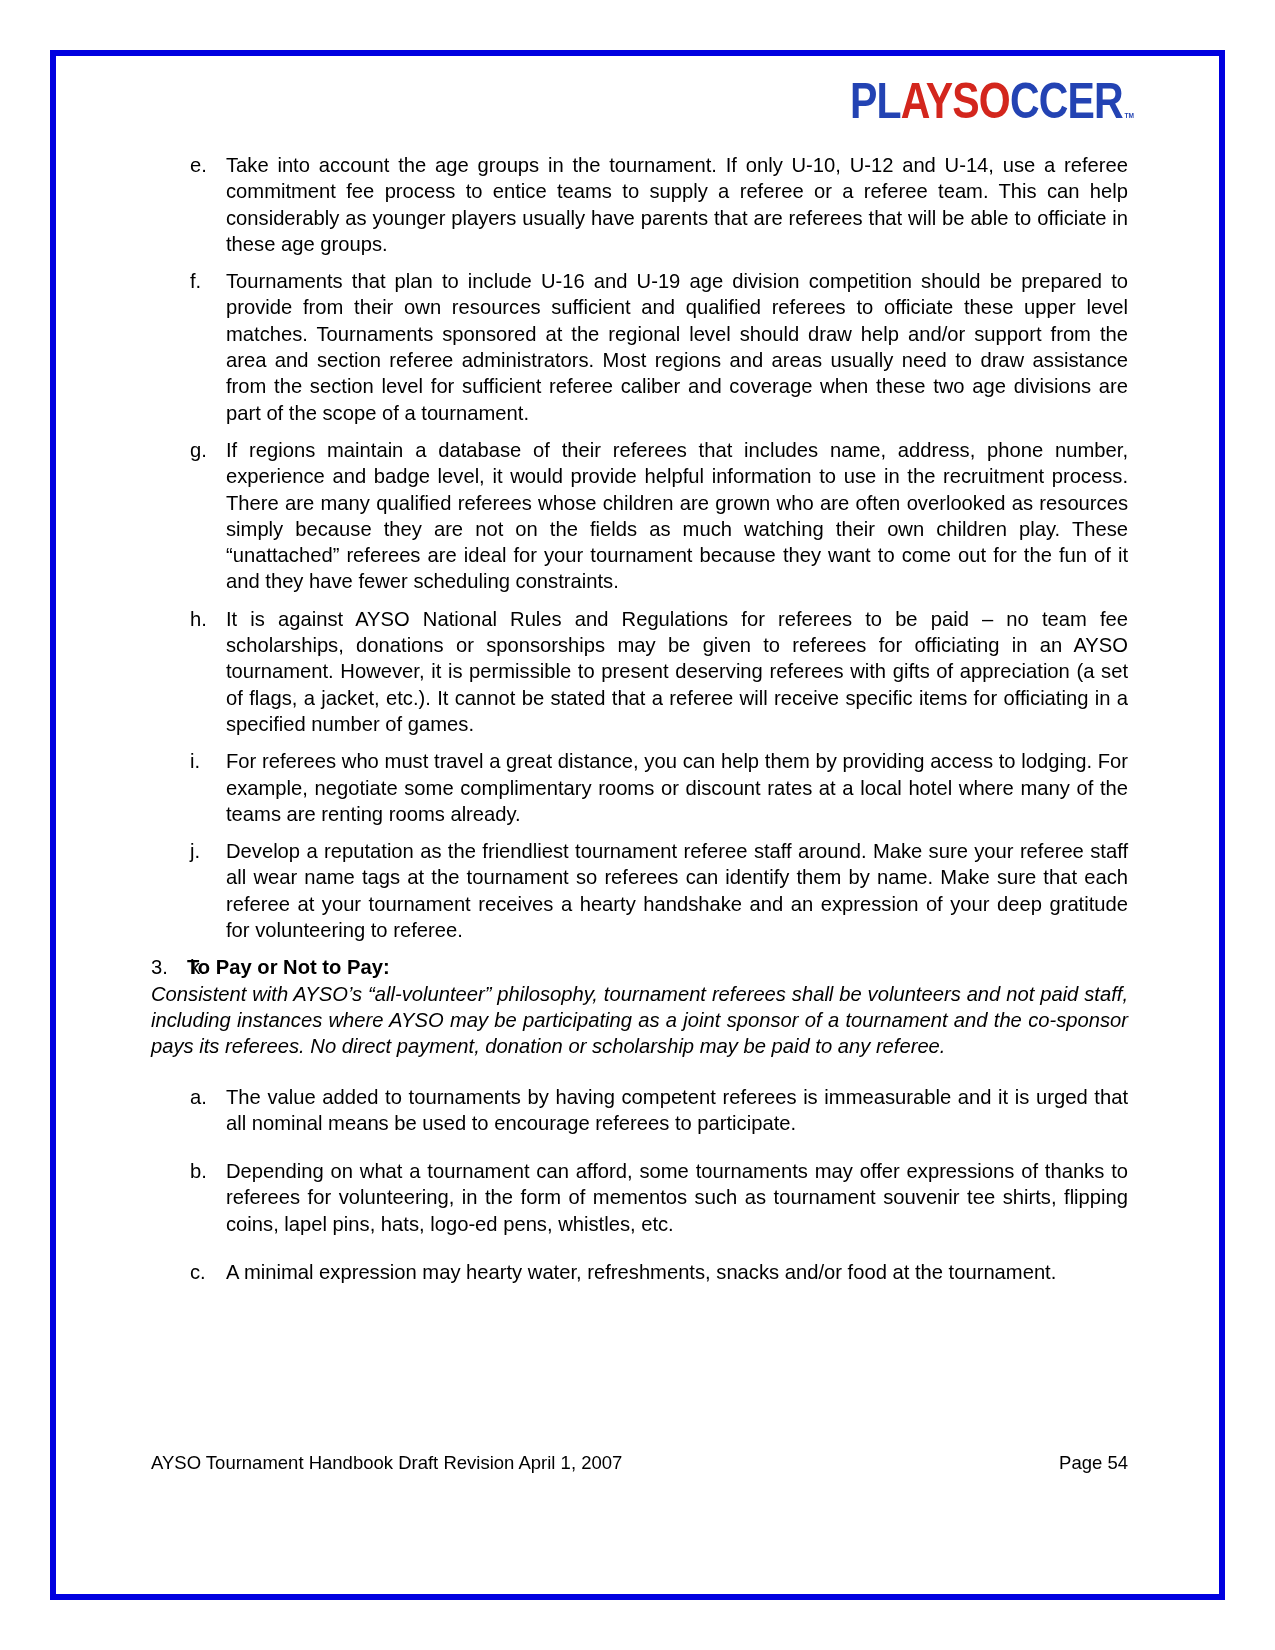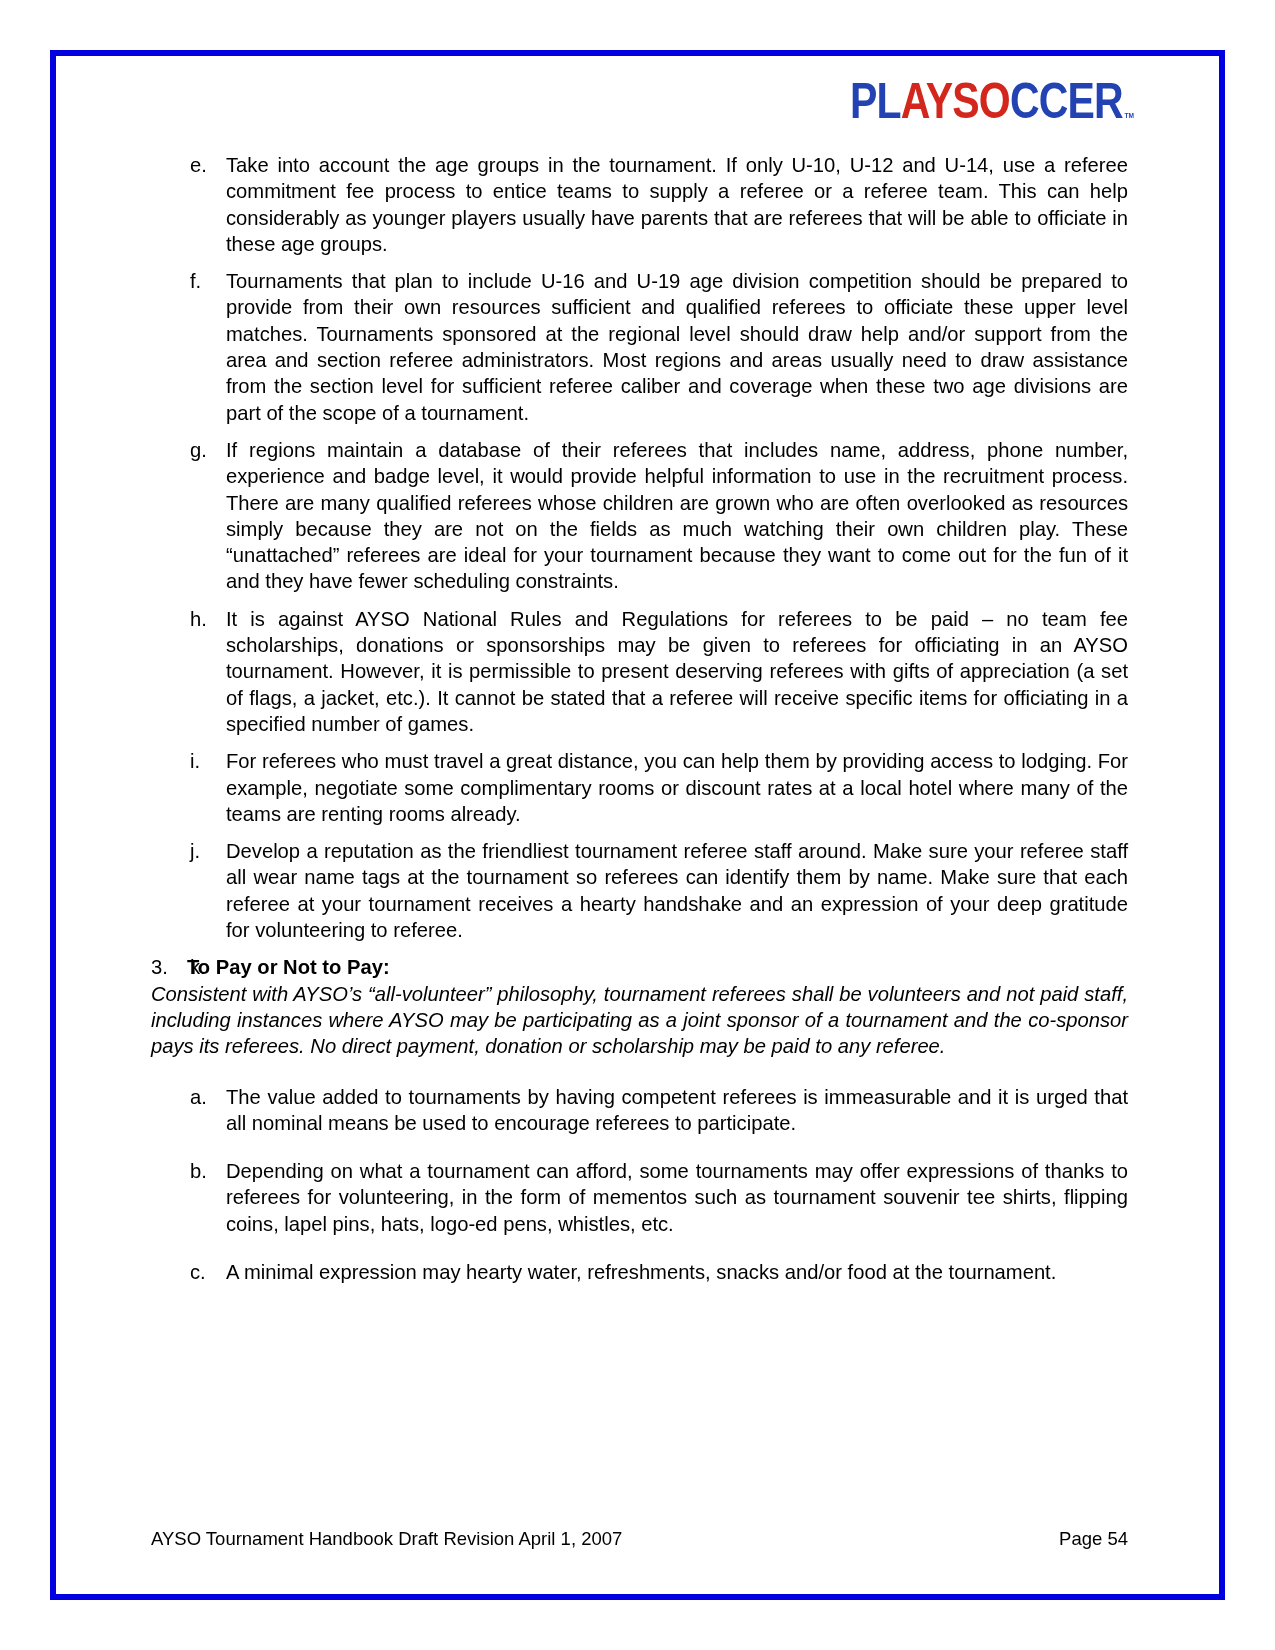--- a/index.html
+++ b/index.html
@@ -14,21 +14,21 @@
   .logo .tm { font-size: 8px; letter-spacing: 0; vertical-align: baseline; margin-left: 2px; }
   .content { position: absolute; left: 151px; top: 152px; width: 977px;
              font-size: 20.2px; line-height: 26.3px; }
   .item { position: relative; padding-left: 75px; text-align: justify; margin-bottom: 11px; }
   .item .marker { position: absolute; left: 39px; top: 0; }
   .item.spaced { margin-bottom: 22px; }
   .section-head { margin-top: 0; }
   .section-head .num { display: inline-block; width: 36px; }
   .section-head .title { font-weight: bold; }
   .para { text-align: justify; margin-bottom: 24px; font-style: italic; }
-  .footer { position: absolute; top: 1528px; font-size: 18.5px; line-height: 22px; }
+  .footer { position: absolute; top: 1452px; font-size: 18.5px; line-height: 22px; }
   .footer.left { left: 151px; }
   .footer.right { right: 147px; }
 </style>
 </head>
 <body>
 
 <div class="frame" style="border-color: rgb(0, 0, 224);"></div>
 
 <div class="logo">
   <span style="color:#2343b3">PL</span><span style="color:#d3261d">AYSO</span><span style="color:#2343b3">CCER</span><span class="tm" style="color:#2343b3">TM</span>

